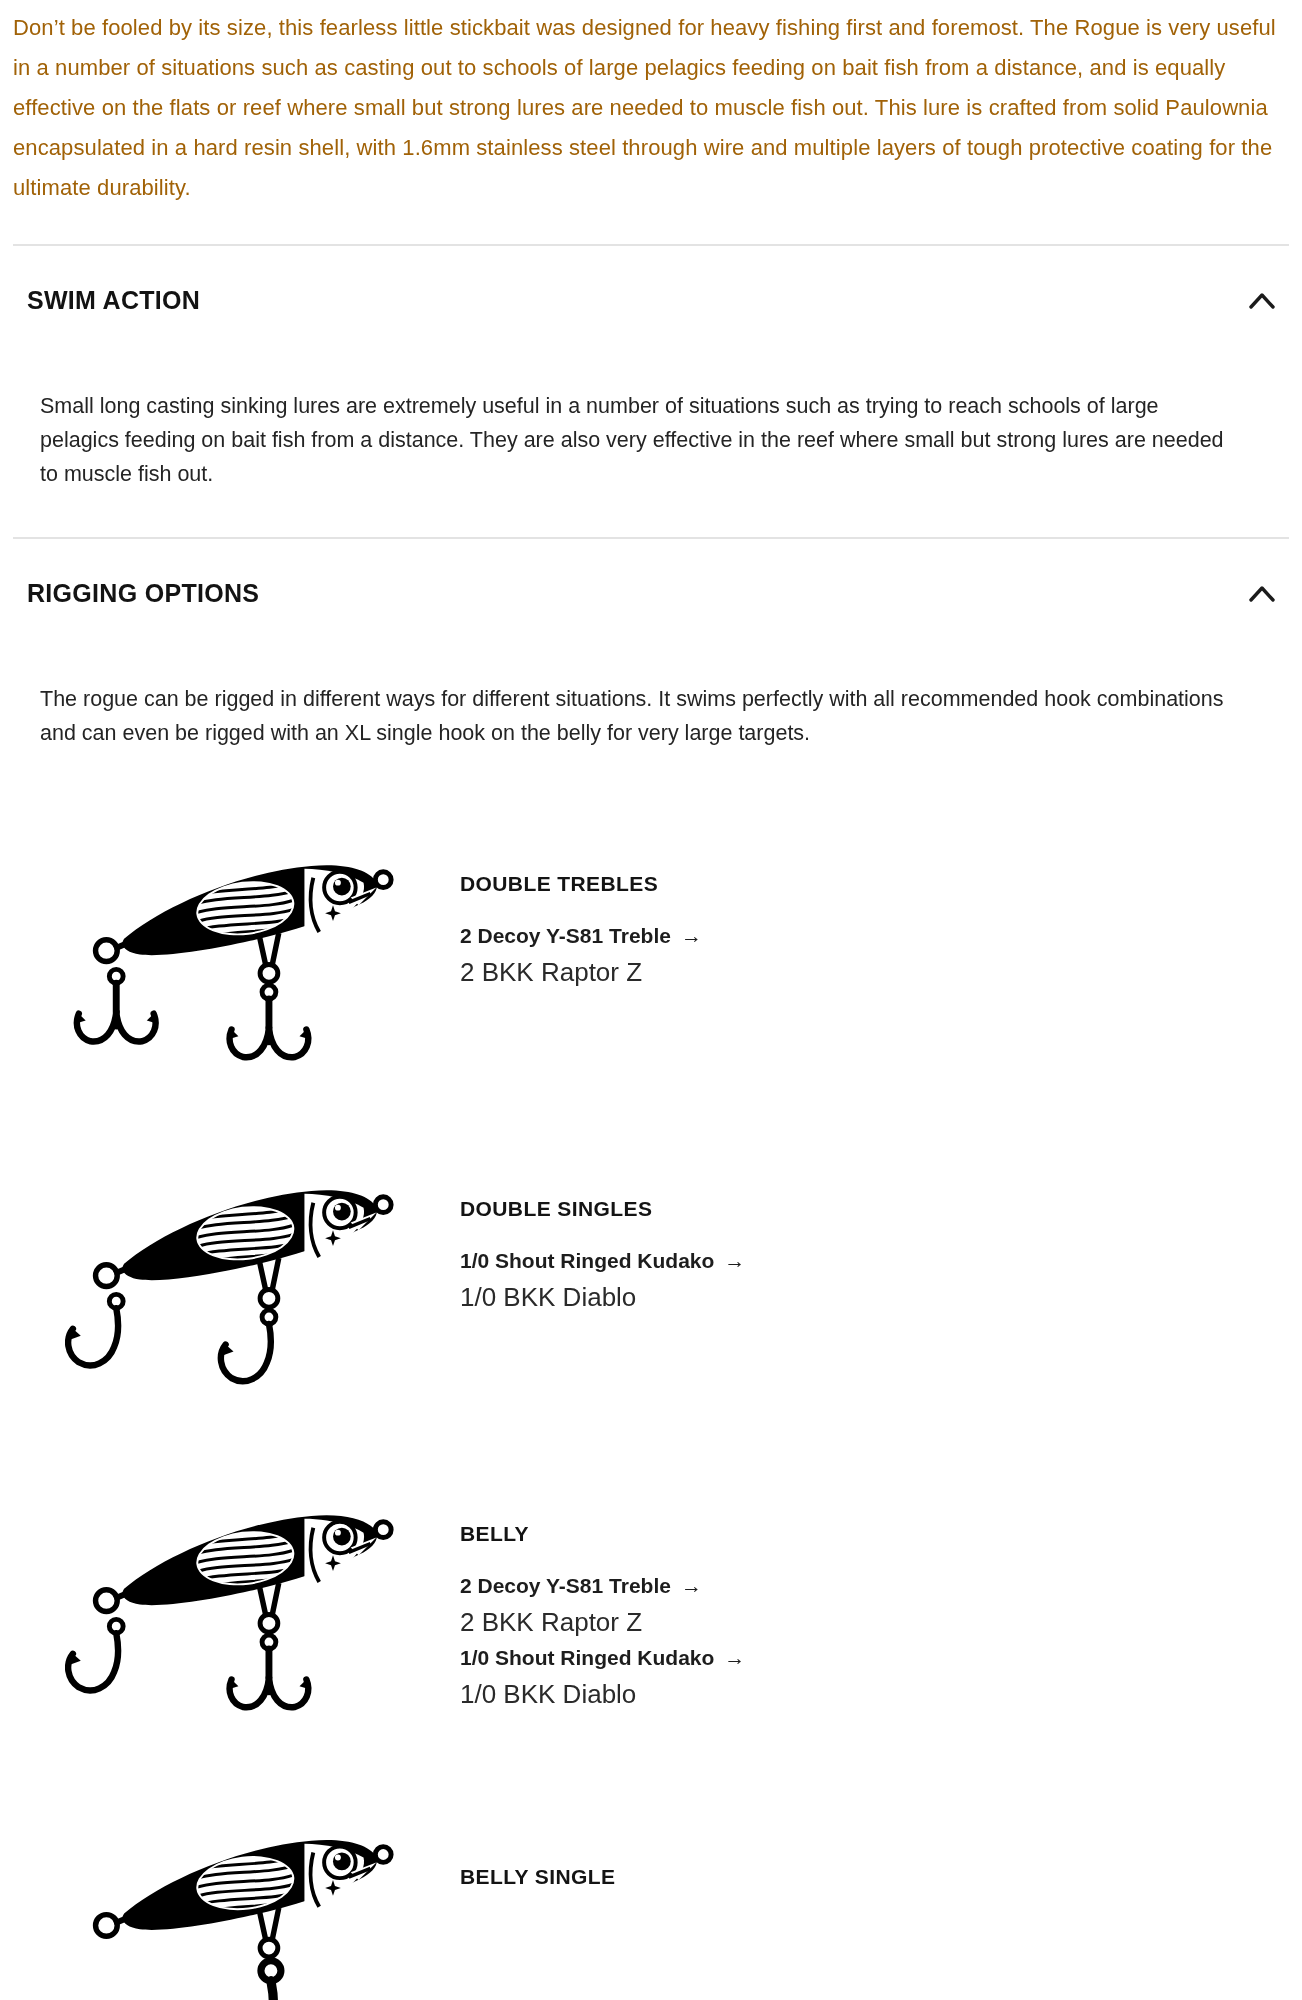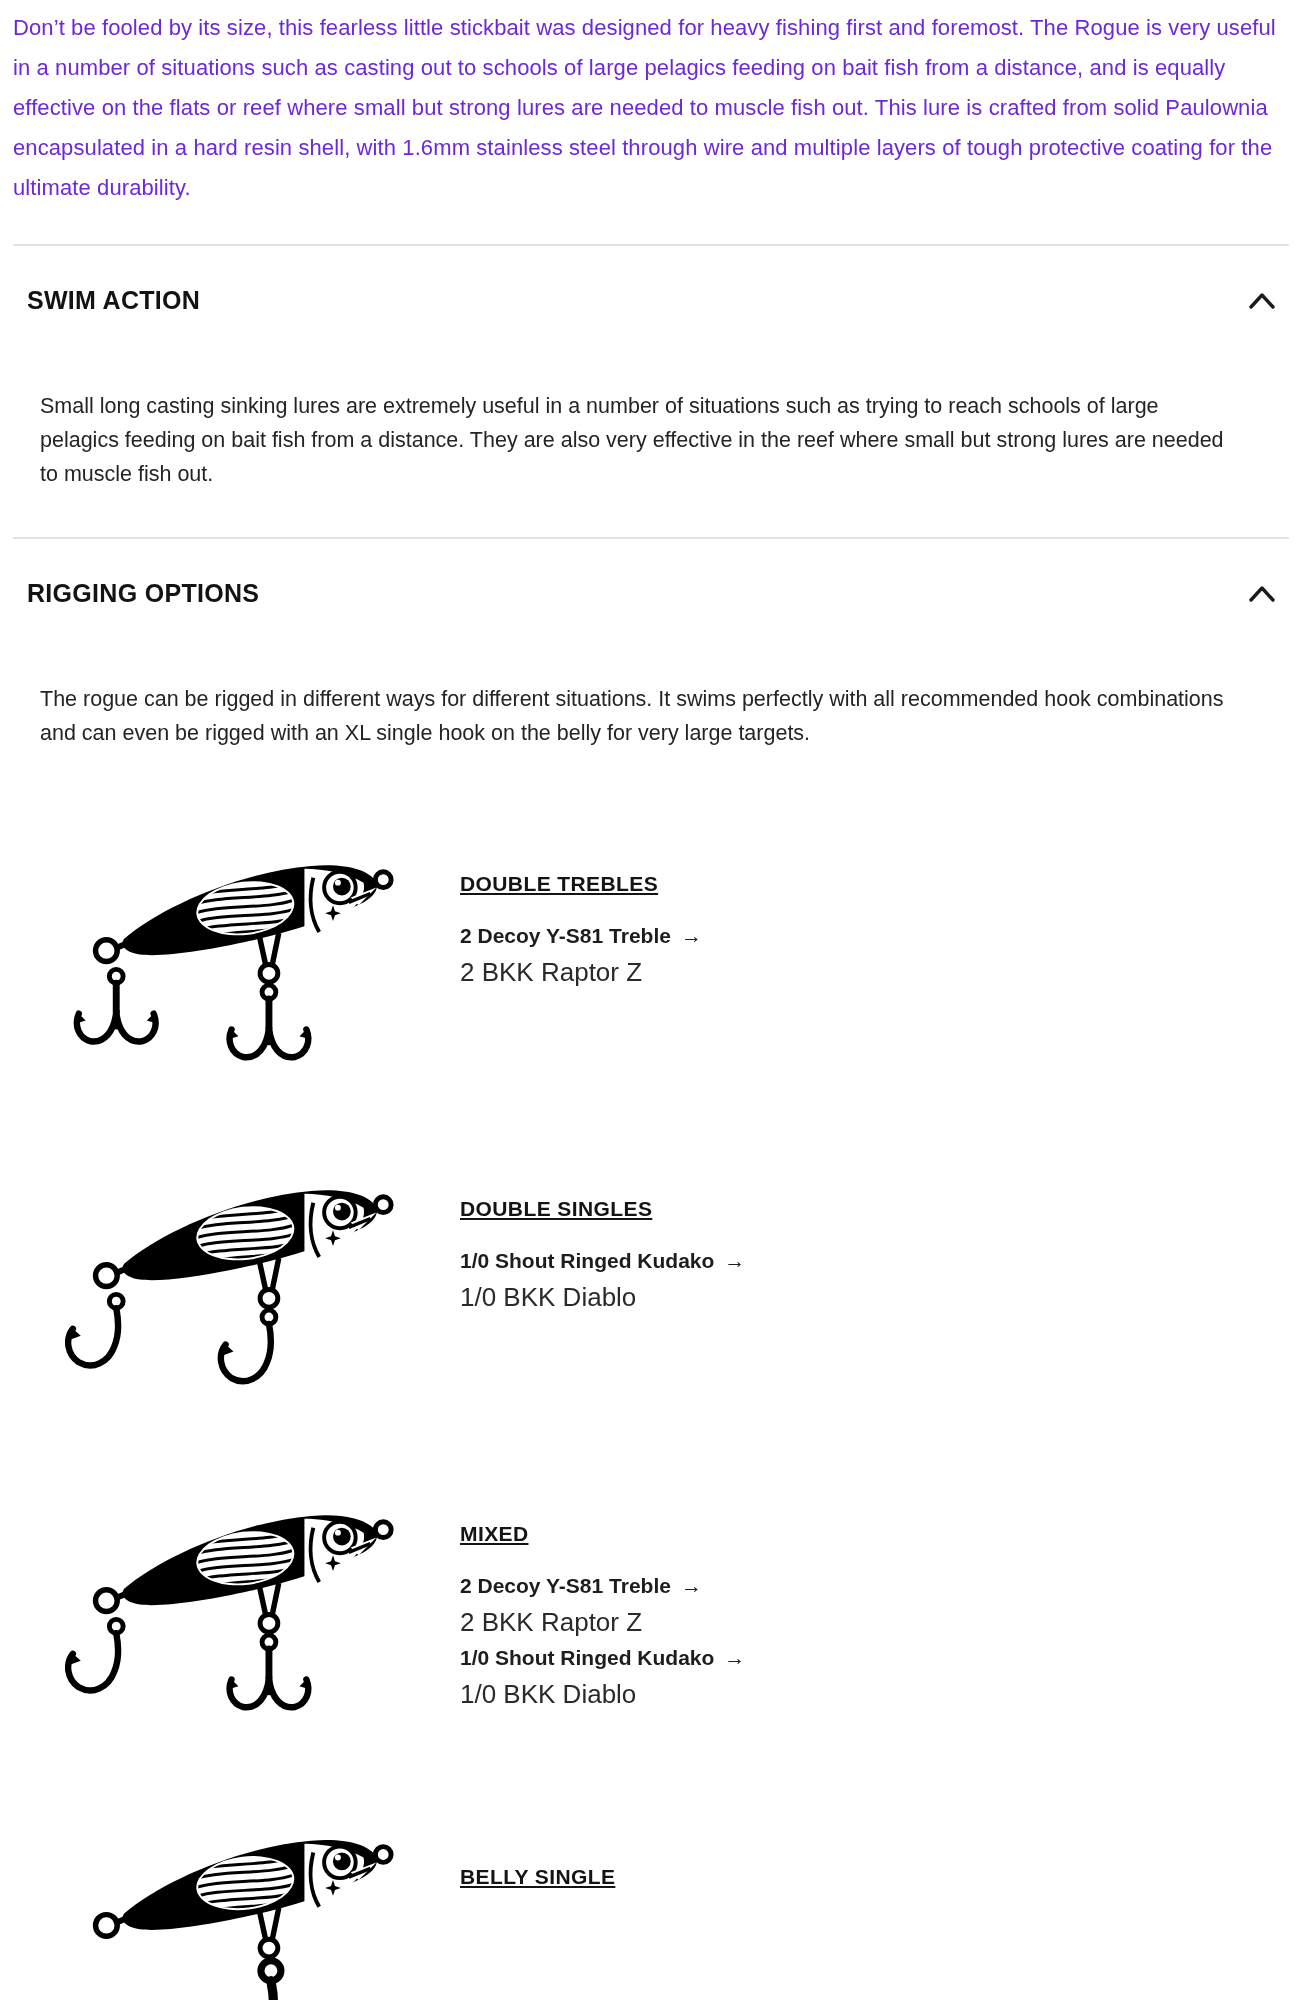--- a/index.html
+++ b/index.html
@@ -6,21 +6,21 @@
   html,body { margin:0; padding:0; background:#ffffff; }
   body {
     width:1302px; min-height:2000px; overflow:hidden;
     font-family:"Liberation Sans", sans-serif;
     color:#222222;
   }
   .page { padding:8px 13px 10px 13px; }
 
   .intro {
     font-size:22px; line-height:40px; margin:0 0 36px 0;
-    color:#6d28d9; letter-spacing:0.1px;
+    color:#a16207; letter-spacing:0.1px;
   }
 
   .divider { border:0; border-top:2px solid #e3e3e3; margin:0; }
 
   .acc-header {
     display:flex; align-items:center; justify-content:space-between;
     padding:26px 14px 0 0; cursor:pointer;
   }
   .acc-title {
     font-size:25px; font-weight:700; margin:14px;
@@ -34,21 +34,21 @@
   }
 
   .rig-list { margin:0; }
   .rig-row { display:flex; align-items:flex-start; margin-top:96px; }
   .rig-row + .rig-row { margin-top:94px; }
   .rig-illustration { width:335px; flex:none; margin-left:52px; }
   .rig-text { margin-left:60px; padding-top:26px; }
   .rig-row:last-child .rig-text { padding-top:44px; }
   .rig-name {
     font-size:21px; font-weight:700; margin:0 0 22px 0;
-    letter-spacing:0.4px; color:#141414;text-decoration:underline;
+    letter-spacing:0.4px; color:#141414;
   }
   .hook-primary {
     font-size:21px; font-weight:700; margin:0; line-height:36px; color:#1d1d1d;
   }
   .hp-arrow { margin-left:10px; font-weight:400; }
   .hook-alt {
     font-size:26px; font-weight:400; margin:0; line-height:36px; color:#2a2a2a;
   }
 
   .defs-svg { position:absolute; width:0; height:0; overflow:hidden; }
@@ -187,21 +187,21 @@
     <div class="rig-illustration"><svg viewBox="0 0 340 230" width="335" height="227">
             <use href="#lure-body"></use>
             <g transform="translate(52,132)">
               <use href="#hook-single"></use>
             </g>
             <g transform="translate(207,148)">
               <use href="#hook-treble"></use>
             </g>
           </svg></div>
     <div class="rig-text">
-      <h3 class="rig-name">MIXED</h3>
+      <h3 class="rig-name">BELLY</h3>
       <div class="hook-lines">
             <div>
     <p class="hook-primary"><span class="hp-text">2 Decoy Y-S81 Treble</span><span class="hp-arrow">→</span></p>
     <p class="hook-alt">2 BKK Raptor Z</p>
   </div>
             <div>
     <p class="hook-primary"><span class="hp-text">1/0 Shout Ringed Kudako</span><span class="hp-arrow">→</span></p>
     <p class="hook-alt">1/0 BKK Diablo</p>
   </div>
           </div>

